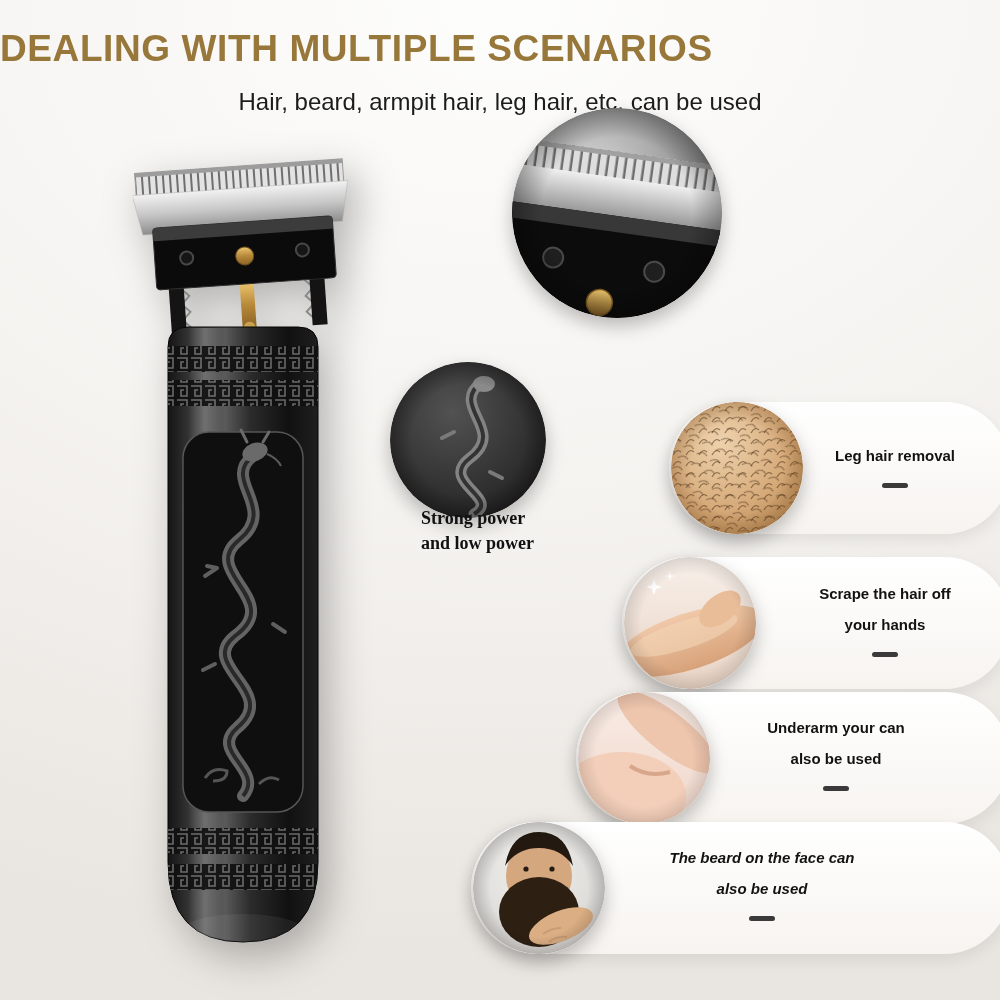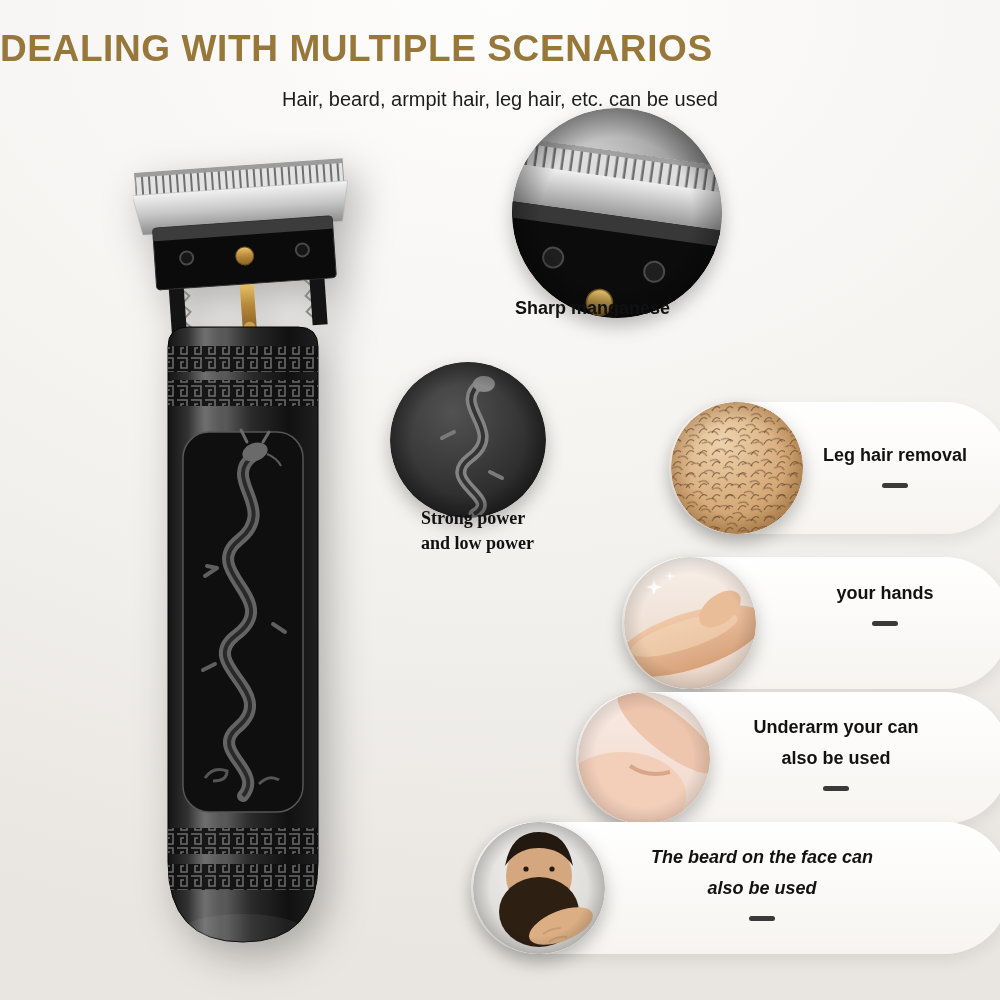--- a/index.html
+++ b/index.html
@@ -7,34 +7,34 @@
     position:relative;width:1000px;height:1000px;margin:0 auto;overflow:hidden;
     background:radial-gradient(130% 95% at 50% 0%, #fdfdfc 0%, #f5f3f0 52%, #e9e6e1 100%);
     font-family:"Liberation Sans","DejaVu Sans",sans-serif;
   }
   .page-title{
     position:absolute;top:28px;left:0;right:0;text-align:left;
     font-size:37px;font-weight:bold;letter-spacing:.6px;color:#97783a;
   }
   .page-subtitle{
     position:absolute;top:88px;left:0;right:0;text-align:center;
-    font-size:20px;font-weight:normal;color:#1c1c1c;
+    font-size:24px;font-weight:normal;color:#1c1c1c;
   }
   .trimmer{position:absolute;left:133px;top:132px;width:220px;height:828px;
     filter:drop-shadow(10px 14px 20px rgba(0,0,0,.28));}
   .photo-circle{position:absolute;border-radius:50%;overflow:hidden;
     box-shadow:0 8px 18px rgba(0,0,0,.25);}
   .photo-circle svg{display:block;}
   .callout-label{position:absolute;color:#111;font-size:18px;font-weight:600;line-height:25px;}
   .callout-label.centered{text-align:center;}
   .pill{position:absolute;border-radius:66px;
     background:linear-gradient(180deg,#ffffff,#f7f4f0);
     box-shadow:0 6px 16px rgba(0,0,0,.08);}
   .scenario-text{position:absolute;text-align:center;color:#121212;}
-  .scenario-text .line{font-size:18px;font-weight:700;line-height:31px;}
+  .scenario-text .line{font-size:15px;font-weight:700;line-height:31px;}
   .dash{width:26px;height:5px;border-radius:3px;background:#3a3a3a;margin:12px auto 0;}
 </style>
 </head>
 <body>
 
 <div class="stage">
 
   <div class="page-title">DEALING WITH MULTIPLE SCENARIOS</div>
   <div class="page-subtitle">Hair, beard, armpit hair, leg hair, etc. can be used</div>
 
@@ -155,21 +155,20 @@
           <rect x="-35" y="108" width="300" height="16" fill="#383838"></rect>
           <circle cx="48" cy="158" r="10" fill="#1f1f1f" stroke="#4a4a4a" stroke-width="2"></circle>
           <circle cx="150" cy="158" r="10" fill="#1f1f1f" stroke="#4a4a4a" stroke-width="2"></circle>
           <circle cx="100" cy="196" r="13" fill="url(#hcGold)" stroke="#7a5a22" stroke-width="1.5"></circle>
         </g>
         <rect width="210" height="210" fill="url(#hcVin)"></rect>
       </g>
     </svg>
   </div>
   <div class="callout-label centered" style="left:500px;top:296px;width:185px;">
-    <div>Sharp manganese</div>
   </div>
 
   <div class="photo-circle" style="left:390px;top:362px;width:156px;height:156px;">
     <svg width="156" height="156" viewBox="0 0 156 156">
       <defs>
         <radialGradient id="dcBg" cx="40%" cy="32%" r="85%">
           <stop offset="0" stop-color="#525252"></stop>
             <stop offset="1" stop-color="#1b1b1b"></stop>
         </radialGradient>
         <radialGradient id="dcVin" cx="50%" cy="50%" r="50%">
@@ -256,20 +255,21 @@
         <ellipse cx="66" cy="84" rx="78" ry="28" fill="url(#amArm)" transform="rotate(-18 66 84)"></ellipse>
         <ellipse cx="60" cy="78" rx="56" ry="14" fill="#f4d6b8" opacity="0.6" transform="rotate(-18 60 78)"></ellipse>
         <ellipse cx="96" cy="52" rx="24" ry="14" fill="#e9bd98" transform="rotate(-38 96 52)"></ellipse>
         <path d="M30,22 L32,28 L38,30 L32,32 L30,38 L28,32 L22,30 L28,28 Z" fill="#ffffff" opacity="0.95"></path>
         <path d="M46,14 L47,18 L51,19 L47,20 L46,24 L45,20 L41,19 L45,18 Z" fill="#ffffff" opacity="0.9"></path>
         <rect width="132" height="132" fill="url(#amVin)"></rect>
       </g>
     </svg>
   </div>
   <div class="scenario-text" style="left:770px;top:578px;width:230px;">
+    <div class="line">Scrape the hair off</div>
     <div class="line">your hands</div>
     <div class="dash"></div>
   </div>
 
   <div class="pill" style="left:576px;top:692px;width:434px;height:132px;"></div>
   <div class="photo-circle" style="left:578px;top:692px;width:132px;height:132px;">
     <svg width="132" height="132" viewBox="0 0 132 132">
       <defs>
         <linearGradient id="uaBg" x1="0" y1="0" x2="0" y2="1">
           <stop offset="0" stop-color="#f9ece5"></stop>

